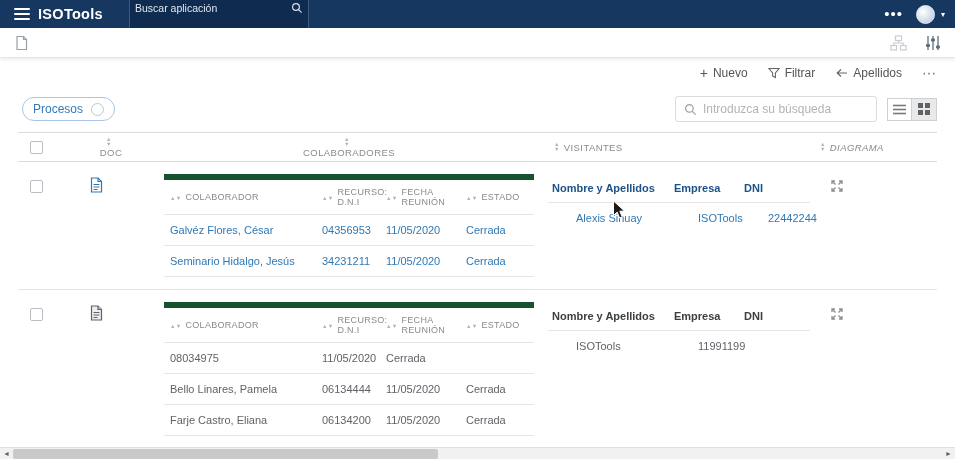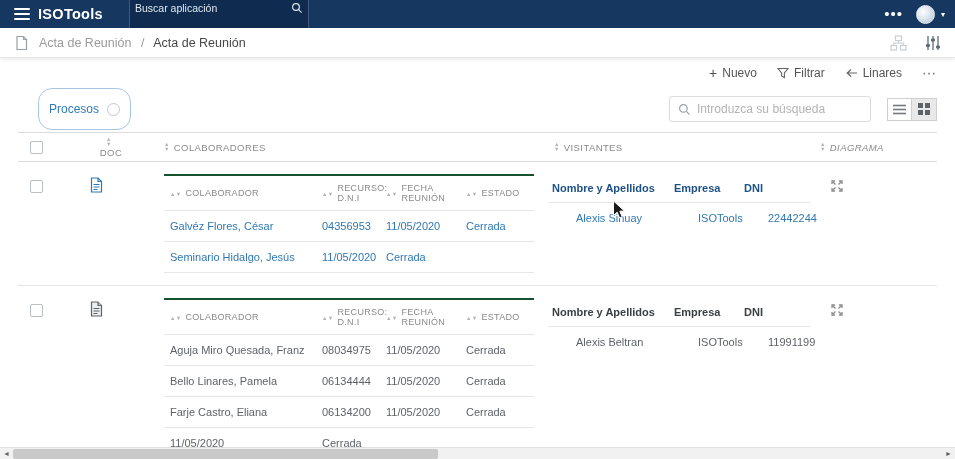--- a/index.html
+++ b/index.html
@@ -29,60 +29,60 @@
   .crumb-icons { margin-left:auto; display:flex; align-items:center; gap:18px; }
   .icon-btn { display:flex; align-items:center; cursor:pointer; }
 
   
   .actionbar { height:30px; display:flex; align-items:center; justify-content:flex-end; gap:20px; padding:0 18px; background:#fff; }
   .action { display:flex; align-items:center; gap:5px; font-size:12px; color:#555; cursor:pointer; }
   .action .plus { font-size:14px; color:#555; line-height:10px; }
   .action-more { color:#777; font-size:14px; letter-spacing:1px; cursor:pointer; }
 
   
-  .toolbar { height:42px; display:flex; padding:0 18px;margin-left:16px; }
+  .toolbar { height:42px; display:flex; align-items:center; padding:0 18px; }
   .procesos-pill { display:inline-flex; align-items:center; gap:8px; border:1px solid #a8c6e4; border-radius:14px; padding:4px 10px; color:#3379b7; font-size:12px; background:#fff; cursor:pointer; margin-left:4px; }
   .toggle-circle { width:13px; height:13px; border:1px solid #c3c8cd; border-radius:50%; background:#fff; }
-  .toolbar-right { margin-left:auto; display:flex; align-items:center; gap:16px; }
+  .toolbar-right { margin-left:auto; display:flex; align-items:center; gap:10px; }
   .main-search { display:flex; align-items:center; width:202px; height:26px; border:1px solid #dcdcdc; border-radius:3px; padding:0 8px; background:#fff; }
   .main-search input { flex:1; border:none; outline:none; font-size:12px; color:#444; margin-left:6px; font-family:"Liberation Sans",sans-serif; }
   .main-search input::placeholder { color:#b3b3b3; }
   .view-btns { display:flex; }
   .view-btn { width:25px; height:23px; border:1px solid #cfcfcf; background:#fff; display:flex; align-items:center; justify-content:center; cursor:pointer; }
   .view-btn + .view-btn { border-left:none; }
   .view-btn.active { background:#e9e9e9; }
 
   
   .table-wrap { margin:2px 18px 0; }
   .thead, .group { display:grid; grid-template-columns:42px 70px 404px 272px 1fr; }
   .thead { border-top:1px solid #dcdcdc; border-bottom:1px solid #dcdcdc; height:30px; align-items:center; }
   .th { font-size:9.5px; letter-spacing:.4px; color:#8a8a8a; display:flex; align-items:center; cursor:pointer; }
   .th-cb { padding-left:12px; }
   .th-doc { padding-left:32px;flex-direction:column; }
-  .th-colab { padding-left:34px; }
+  .th-colab { padding-left:34px;flex-direction:column; }
   .th-visit { padding-left:20px; }
   .th-diag { padding-left:14px;font-style:italic; }
 
   .sort { display:inline-flex; flex-direction:column; align-items:center; margin-right:4px; }
   .sort::before { content:"▲"; }
   .sort::after { content:"▼"; }
   .sort::before, .sort::after { font-size:5.5px; line-height:5px; color:#b2b2b2; }
 
   input[type="checkbox"] { appearance:none; -webkit-appearance:none; width:13px; height:13px; border:1px solid #b9bec4; border-radius:2px; background:#fff; cursor:pointer; }
 
   .group { border-bottom:1px solid #e4e4e4; padding:12px 0 12px; align-items:start; }
   .cb-cell { padding-left:12px; padding-top:5px; }
   .doc-cell { padding-left:30px; padding-top:3px; }
   .diag-cell { padding-left:24px; padding-top:5px; }
   .expand { cursor:pointer; display:inline-flex; }
 
   
   .colab-table { margin-left:34px; width:370px; }
   .colab-row { display:grid; grid-template-columns:152px 64px 80px 74px; border-bottom:1px solid #e6e6e6; }
-  .colab-head { border-top:2px solid #14532d; }
+  .colab-head { border-top:6px solid #14532d; }
   .colab-th { font-size:9px; letter-spacing:.3px; color:#8a8a8a; padding:7px 6px; display:flex; align-items:center; line-height:10px; cursor:pointer; }
   .colab-th span { display:inline-block; }
   .colab-td { font-size:11px; color:#5f6368; padding:9px 6px; white-space:nowrap; overflow:hidden; }
   .group.blue .colab-td { color:#3078b4; cursor:pointer; }
 
   
   .visit-table { margin-left:14px; width:262px; }
   .visit-row { display:grid; grid-template-columns:122px 70px 70px; }
   .visit-head { border-bottom:1px solid #e6e6e6; }
   .visit-th { font-size:11px; font-weight:bold; color:#3c4043; padding:8px 4px; cursor:pointer; }
@@ -123,25 +123,20 @@
     <span class="avatar-caret">▾</span>
   </div>
 </div>
 
 <div class="crumbbar">
   <span class="crumb-doc-icon">
     <svg width="15" height="16" viewBox="0 0 15 16">
         <path d="M3 1.5 H9.5 L12.5 4.5 V14.5 H3 Z" fill="none" stroke="#9aa0a6" stroke-width="1.2"></path>
         <path d="M9.5 1.5 V4.5 H12.5" fill="none" stroke="#9aa0a6" stroke-width="1.2"></path>
       </svg>
-  </span>
-  <span class="crumb">
-    <span class="parent">Acta de Reunión</span>
-    <span class="sep">/</span>
-    <span class="current">Acta de Reunión</span>
   </span>
   <span class="crumb-icons">
     <span class="icon-btn">
       <svg width="17" height="16" viewBox="0 0 17 16">
           <rect x="5.5" y="1" width="6" height="4.5" fill="none" stroke="#c8cdd3" stroke-width="1.2"></rect>
           <rect x="1" y="10.5" width="5.5" height="4.5" fill="none" stroke="#c8cdd3" stroke-width="1.2"></rect>
           <rect x="10.5" y="10.5" width="5.5" height="4.5" fill="none" stroke="#c8cdd3" stroke-width="1.2"></rect>
           <path d="M8.5 5.5 V8 M3.8 10.5 V8 H13.2 V10.5" fill="none" stroke="#c8cdd3" stroke-width="1.2"></path>
         </svg>
     </span>
@@ -174,21 +169,21 @@
         </svg>
     </span>
     <span>Filtrar</span>
   </span>
   <span class="action">
     <span style="display:flex;">
       <svg width="13" height="12" viewBox="0 0 13 12">
           <path d="M12 6 H2.5 M6 2.5 L2.2 6 L6 9.5" fill="none" stroke="#666" stroke-width="1.2"></path>
         </svg>
     </span>
-    <span>Linares</span>
+    <span>Apellidos</span>
   </span>
   <span class="action-more">⋯</span>
 </div>
 
 <div class="toolbar">
   <span class="procesos-pill">
     <span>Procesos</span>
     <span class="toggle-circle"></span>
   </span>
   <span class="toolbar-right">
@@ -279,20 +274,21 @@
             </div>
           </div>
           <div class="colab-row">
             <div class="colab-td">Galvéz Flores, César</div>
             <div class="colab-td">04356953</div>
             <div class="colab-td">11/05/2020</div>
             <div class="colab-td">Cerrada</div>
           </div>
           <div class="colab-row">
             <div class="colab-td">Seminario Hidalgo, Jesús</div>
+            <div class="colab-td">34231211</div>
             <div class="colab-td">11/05/2020</div>
             <div class="colab-td">Cerrada</div>
           </div>
         </div>
         <div class="visit-table">
           <div class="visit-row visit-head">
             <div class="visit-th">Nombre y Apellidos</div>
             <div class="visit-th">Empresa</div>
             <div class="visit-th">DNI</div>
           </div>
@@ -335,21 +331,20 @@
             <div class="colab-th">
               <span class="sort"></span>
               <span>FECHA REUNIÓN</span>
             </div>
             <div class="colab-th">
               <span class="sort"></span>
               <span>ESTADO</span>
             </div>
           </div>
           <div class="colab-row">
-            <div class="colab-td">Aguja Miro Quesada, Franz</div>
             <div class="colab-td">08034975</div>
             <div class="colab-td">11/05/2020</div>
             <div class="colab-td">Cerrada</div>
           </div>
           <div class="colab-row">
             <div class="colab-td">Bello Linares, Pamela</div>
             <div class="colab-td">06134444</div>
             <div class="colab-td">11/05/2020</div>
             <div class="colab-td">Cerrada</div>
           </div>
@@ -364,21 +359,20 @@
             <div class="colab-td">Cerrada</div>
           </div>
         </div>
         <div class="visit-table">
           <div class="visit-row visit-head">
             <div class="visit-th">Nombre y Apellidos</div>
             <div class="visit-th">Empresa</div>
             <div class="visit-th">DNI</div>
           </div>
           <div class="visit-row">
-            <div class="visit-td">Alexis Beltran</div>
             <div class="visit-td">ISOTools</div>
             <div class="visit-td">11991199</div>
           </div>
         </div>
         <div class="diag-cell"><span class="expand">
             <svg width="14" height="14" viewBox="0 0 14 14">
               <g stroke="#8a8a8a" stroke-width="1.3" fill="none">
                 <path d="M2 5 V2 H5 M9 2 H12 V5 M12 9 V12 H9 M5 12 H2 V9"></path>
                 <path d="M2.5 2.5 L5.5 5.5 M11.5 2.5 L8.5 5.5 M11.5 11.5 L8.5 8.5 M2.5 11.5 L5.5 8.5"></path>
               </g>

